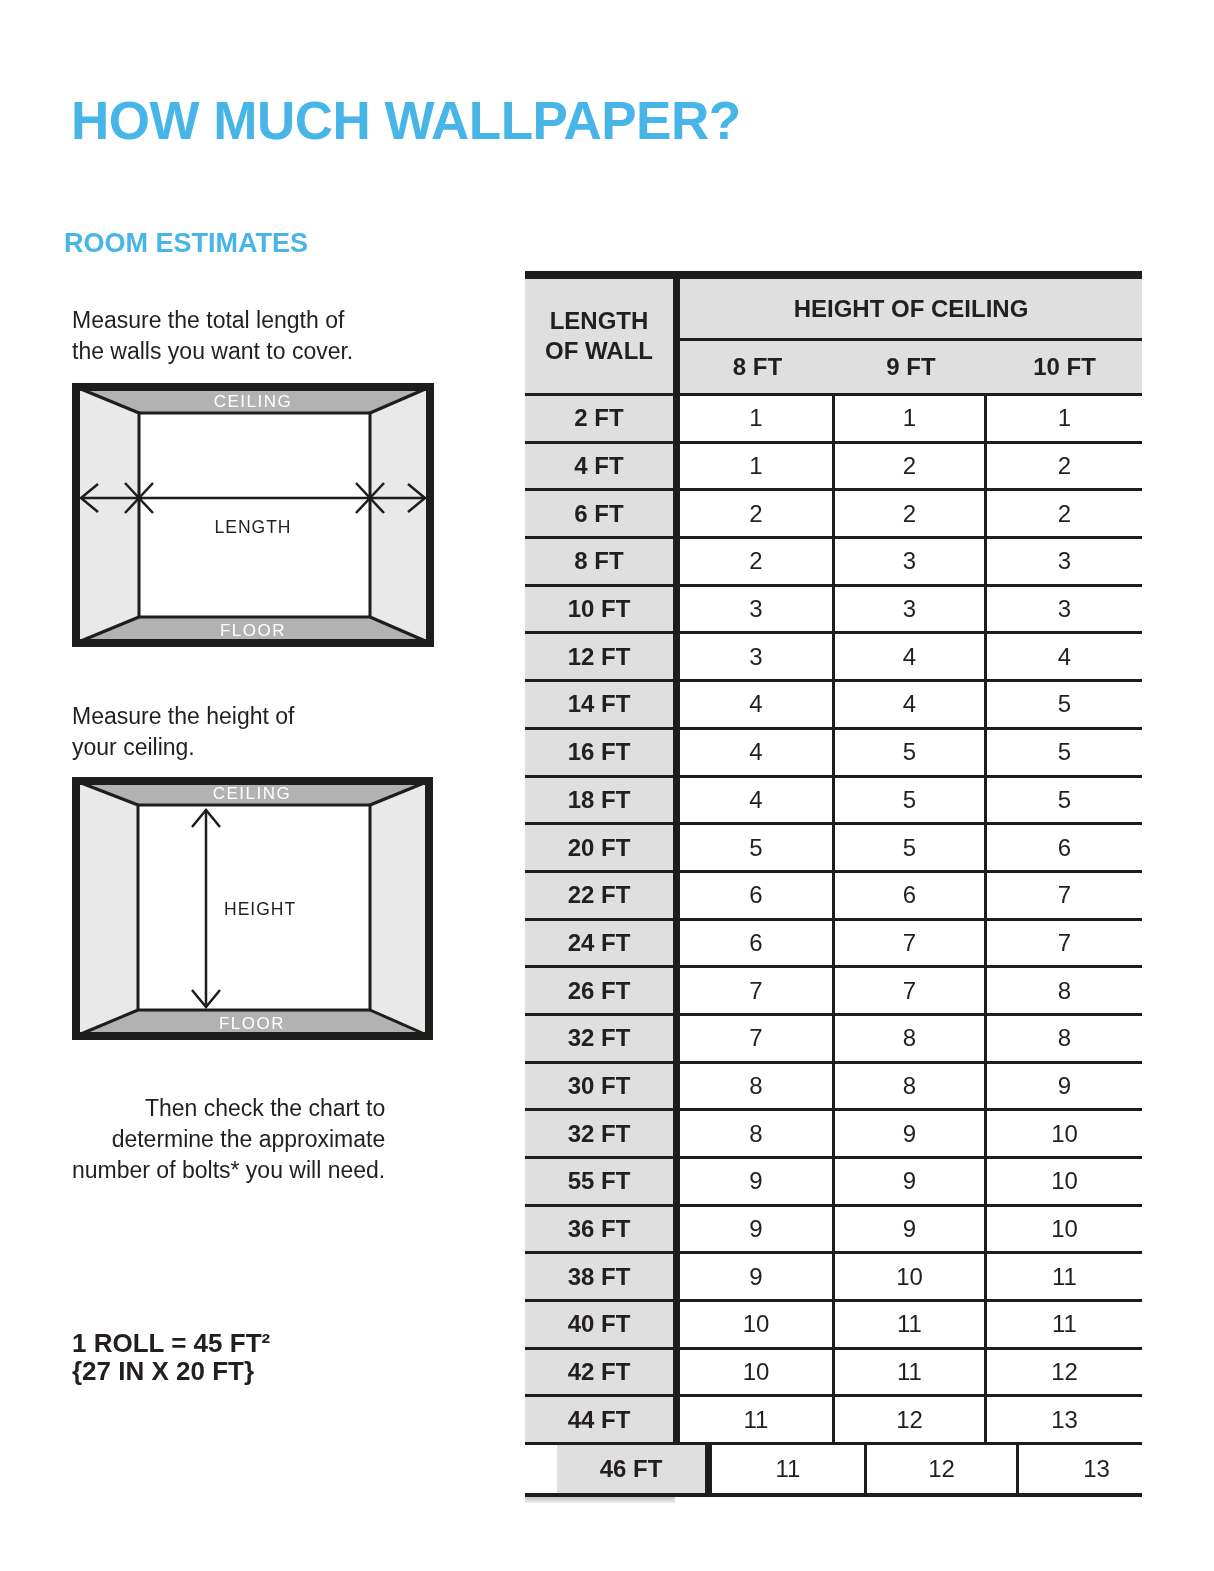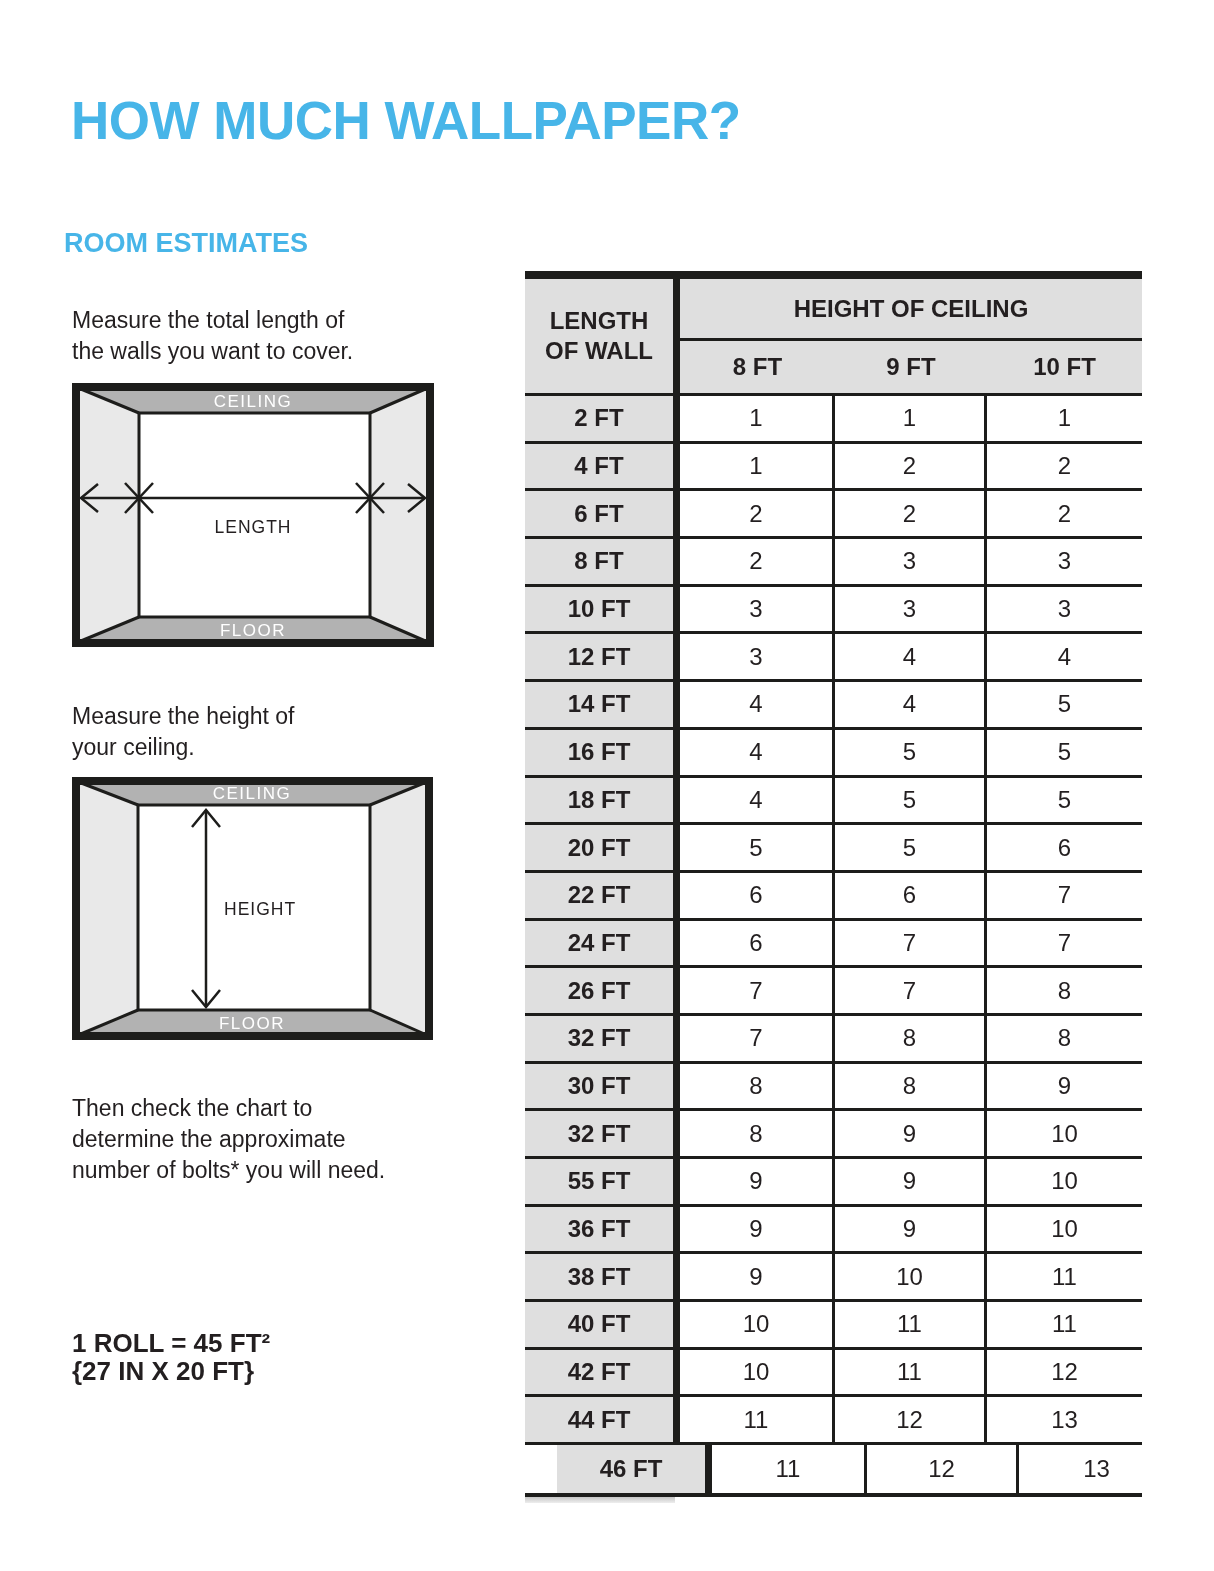--- a/index.html
+++ b/index.html
@@ -32,21 +32,21 @@
   }
   #room-estimates-heading{left:64px;top:227px;}
   #rolls-heading{left:525px;top:227px;width:617px;text-align:center;}
 
   .step-text{
     left:72px;
     font-size:23px;line-height:31px;color:var(--ink);
   }
   #step1{top:282px;}
   #step2{top:678px;}
-  #step3{top:1070px;}
+  #step3{top:1070px;text-align:right;}
 
   .foot-block{left:72px;font-weight:bold;color:var(--ink);}
   #footnote{top:1246px;font-size:26px;line-height:30px;}
   #footnote .indent{margin-left:21px;}
   #roll-info{top:1329px;font-size:26px;line-height:28px;}
 
   svg text{font-family:"Liberation Sans", sans-serif;}
   .room-label{fill:#ffffff;font-size:17px;letter-spacing:1.5px;}
   .measure-label{fill:var(--ink);font-size:17.5px;letter-spacing:1px;}
 

